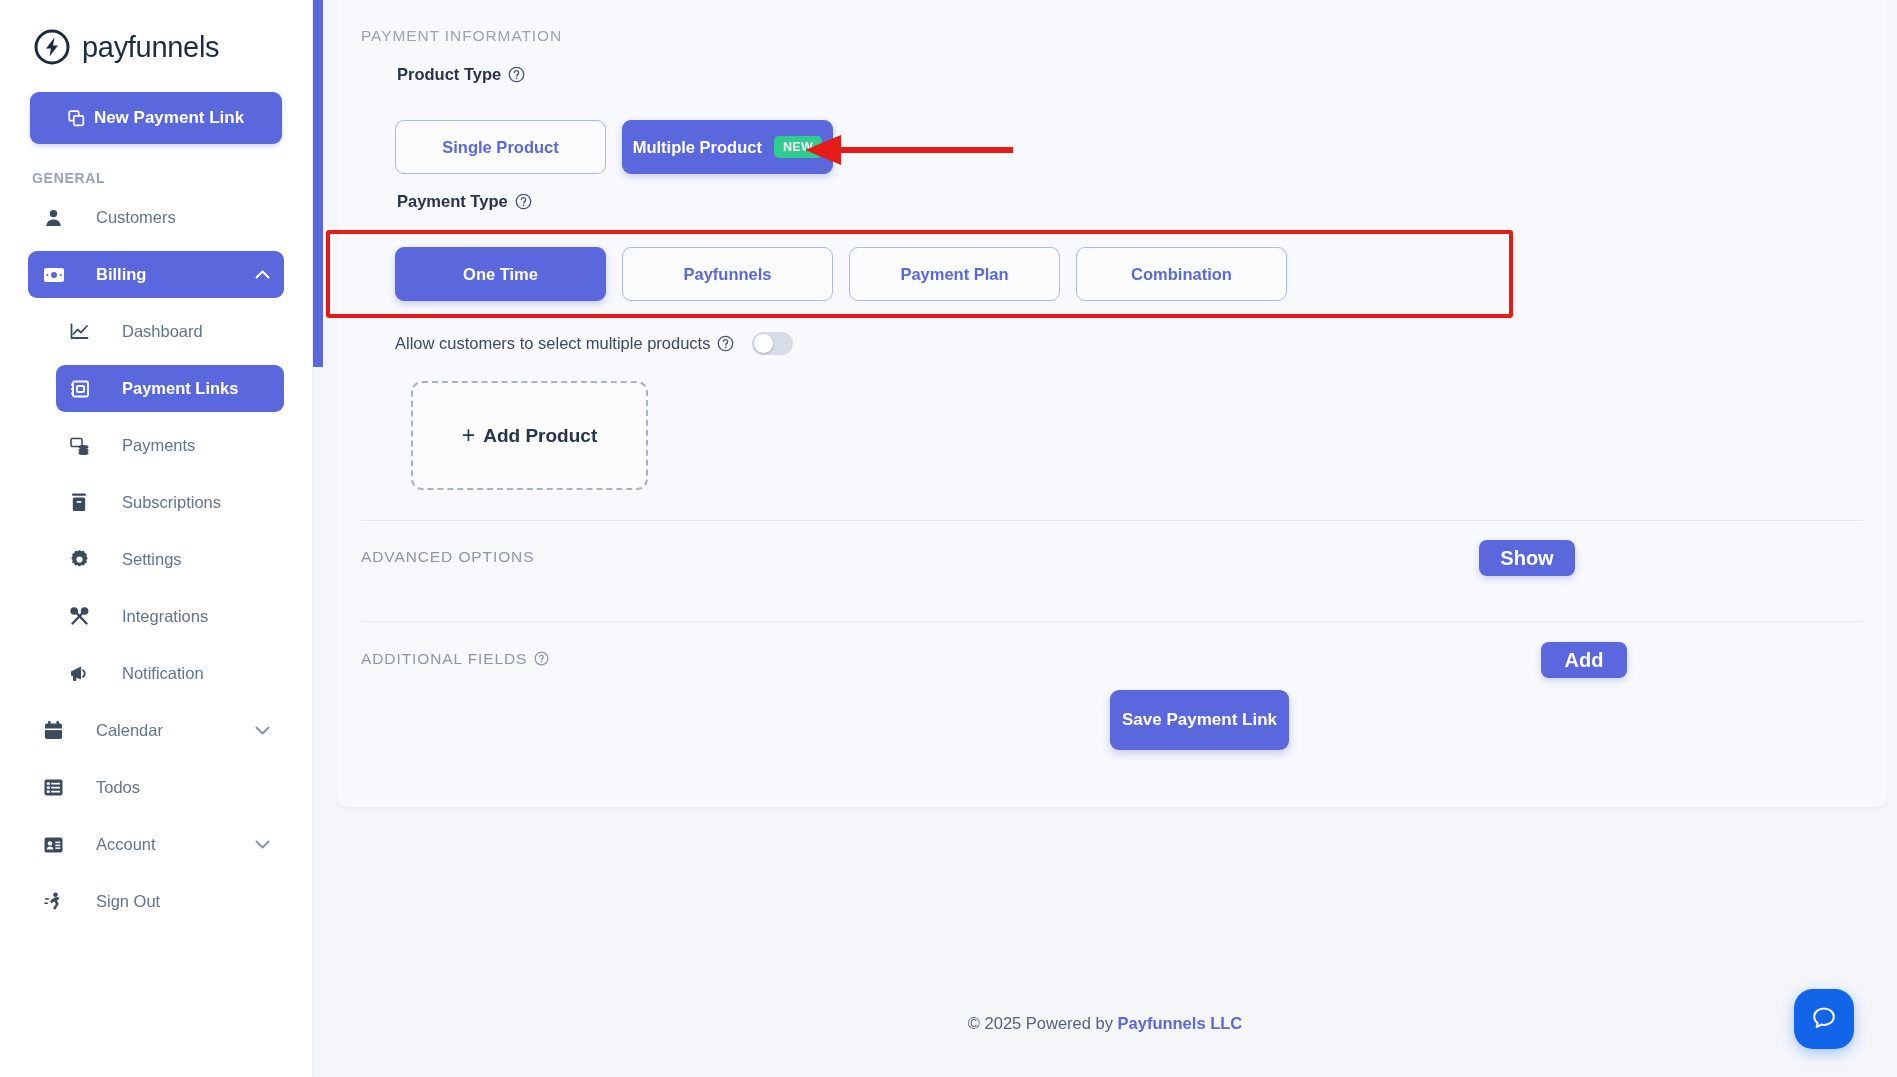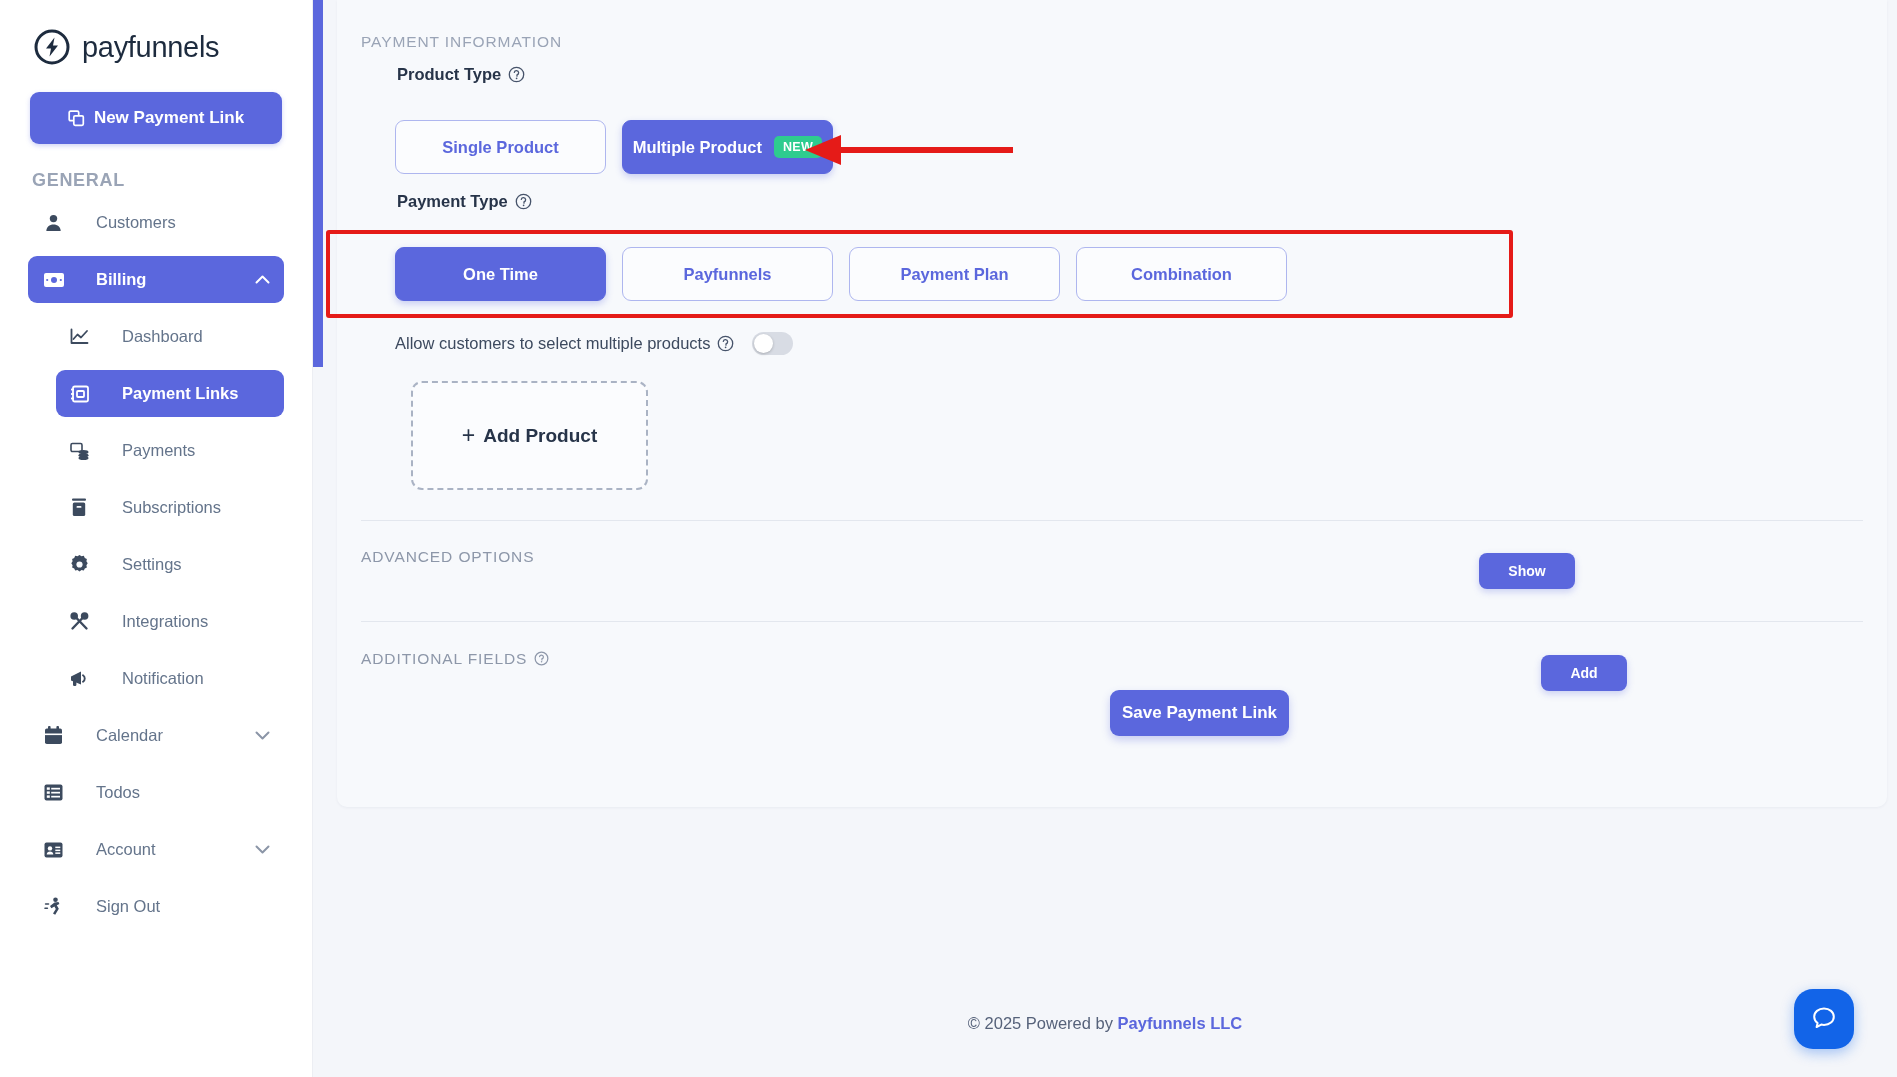--- a/index.html
+++ b/index.html
@@ -25,21 +25,21 @@
     margin: 26px 0 0 30px; width: 252px; height: 52px;
     background: #5b67dd; border-radius: 9px; border: none;
     color: #fff; font-size: 17px; font-weight: 700;
     display: flex; align-items: center; justify-content: center; gap: 9px;
     cursor: pointer; font-family: Liberation Sans, sans-serif;
     box-shadow: 0 2px 5px rgba(91,103,221,.28);
   }
   .new-link-btn svg { display: block; }
 
   .section-cap {
-    margin: 26px 0 8px 32px; font-size: 18px; font-weight: 700;
+    margin: 26px 0 8px 32px; font-size: 14px; font-weight: 700;
     color: #9aa4b6; letter-spacing: .7px;
   }
 
   .nav { padding: 0 28px 0 28px; }
   .nav-item {
     display: flex; align-items: center; height: 47px; border-radius: 9px;
     padding-left: 16px; cursor: pointer; position: relative; margin-bottom: 10px;
   }
   .nav-item .ico { width: 26px; flex: 0 0 26px; display: flex; align-items: center; justify-content: flex-start; color: #3c4a5e; }
   .nav-item .lbl { font-size: 16.5px; color: #64748b; margin-left: 26px; }
@@ -59,21 +59,21 @@
     position: absolute; left: 0; top: 0; width: 10px; height: 367px;
     background: #5b67dd; z-index: 9;
   }
   .card {
     position: absolute; left: 24px; top: 0; width: 1550px; height: 807px;
     background: #f7f9fc; border-radius: 0 0 10px 10px;
     box-shadow: 0 1px 3px rgba(25,40,70,.05);
   }
 
   .cap-title {
-    position: absolute; left: 24px; top: 33px;
+    position: absolute; left: 24px; top: 27px;
     font-size: 15.5px; font-weight: 400; color: #9aa4b6; letter-spacing: .9px;
   }
   .fld-label {
     font-size: 16.5px; font-weight: 700; color: #273449;
     display: flex; align-items: center; gap: 7px;
   }
   .q-ico { width: 17px; height: 17px; flex: 0 0 17px; }
 
   .pill-row { display: flex; gap: 16px; }
   .pill {
@@ -107,27 +107,26 @@
     background: #fbfcfe; display: flex; align-items: center; justify-content: center;
     gap: 8px; cursor: pointer; font-size: 19px; font-weight: 700; color: #273449;
   }
   .plus { color: #273449; font-size: 23px; font-weight: 400; line-height: 1; }
 
   .divider { height: 1px; background: #e3e7ee; }
   .sec-cap { font-size: 15.5px; color: #8d97a9; letter-spacing: .9px; display: flex; align-items: center; gap: 7px; }
 
   .sm-btn {
     background: #5b67dd; color: #fff; border: none; border-radius: 8px;
-    font-family: inherit; font-size: 14px; font-weight: 700; cursor: pointer;
+    font-family: inherit; font-size: 20px; font-weight: 700; cursor: pointer;
     box-shadow: 0 3px 7px rgba(91,103,221,.28);
-    margin-top: 13px;
   }
   .save-btn {
     background: #5b67dd; color: #fff; border: none; border-radius: 9px;
-    width: 179px; height: 46px; font-family: inherit; font-size: 17px;
+    width: 179px; height: 60px; font-family: inherit; font-size: 17px;
     font-weight: 700; cursor: pointer; box-shadow: 0 4px 9px rgba(91,103,221,.30);
   }
 
   .footer {
     position: absolute; left: 0; top: 1014px; width: 100%;
     text-align: center; font-size: 16.5px; color: #56627a;
   }
   .footer b { color: #5b67dd; font-weight: 700; }
 
   .chat-btn {

